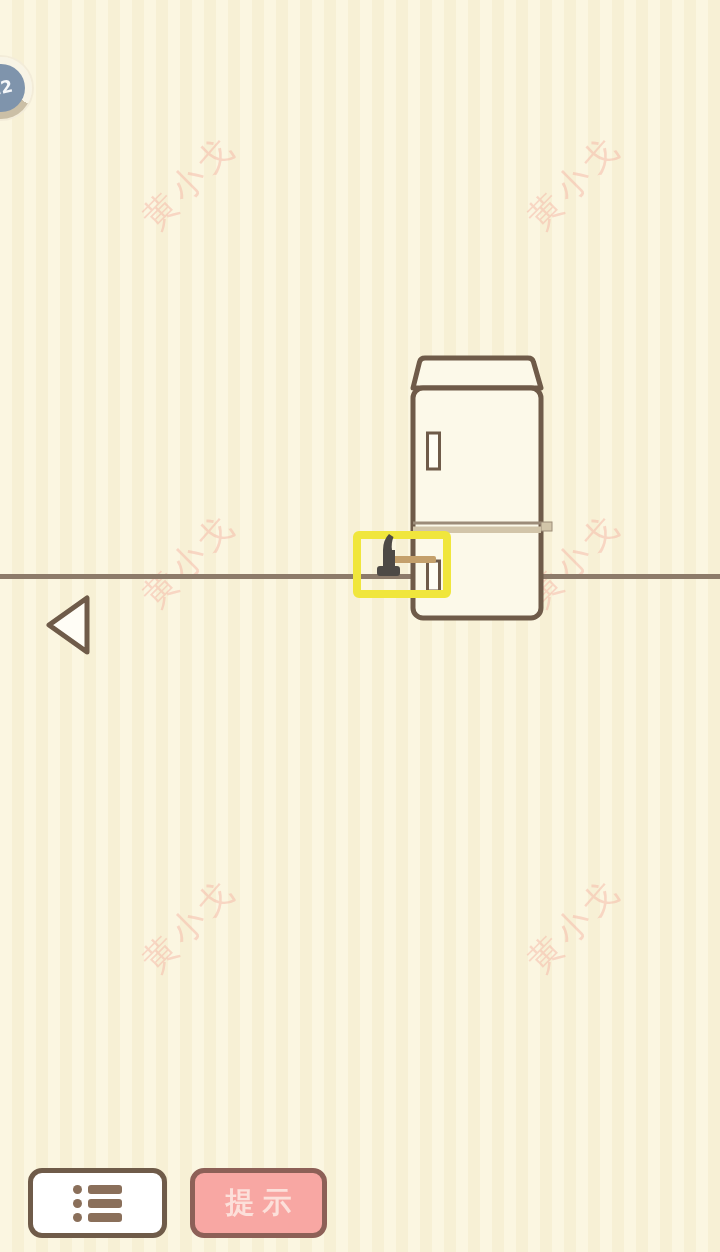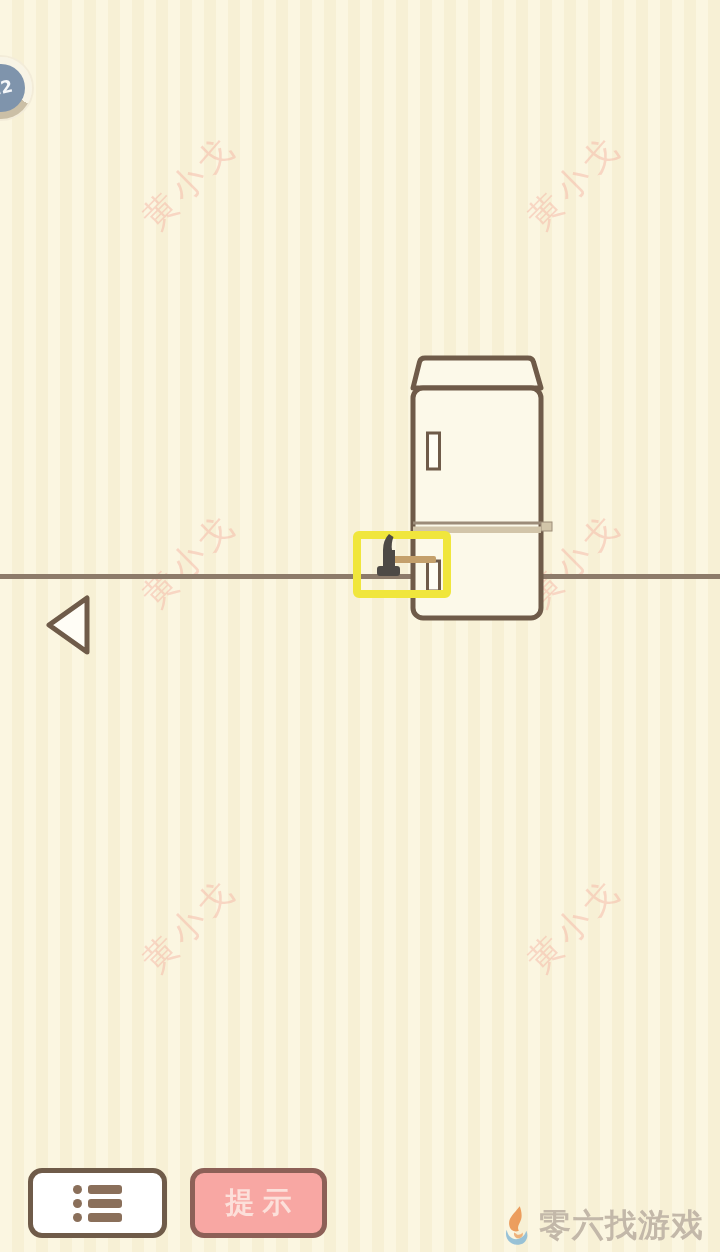--- a/index.html
+++ b/index.html
@@ -163,23 +163,15 @@
       <div class="list-row">
           <div class="list-dot"></div>
           <div class="list-bar"></div>
         </div>
     </div>
   </div>
 
   <div class="hint-btn">提示</div>
 
   <div class="site-mark">
-    <div class="site-row">
-      <svg width="30" height="44" viewBox="0 0 32 46">
-        <path d="M 20,2 C 13,11 7,15 9,23 C 10,28 15,30 19,28 C 16,23 22,19 22,12 C 22,8 21,5 20,2 Z" fill="#E8883E" opacity="0.8"></path>
-        <path d="M 6,27 C 3,36 10,44 19,43 C 27,42 30,34 27,28 C 25,35 18,39 12,36 C 8,34 7,31 6,27 Z" fill="#7FB5D5" opacity="0.8"></path>
-        <path d="M 14,30 C 13,34 16,37 20,36 C 23,35 24,32 23,30 C 21,33 17,33 16,31 Z" fill="#E8883E" opacity="0.6"></path>
-      </svg>
-      <span class="site-name">零六找游戏</span>
-    </div>
   </div>
 
 </div>
 
 </body></html>

